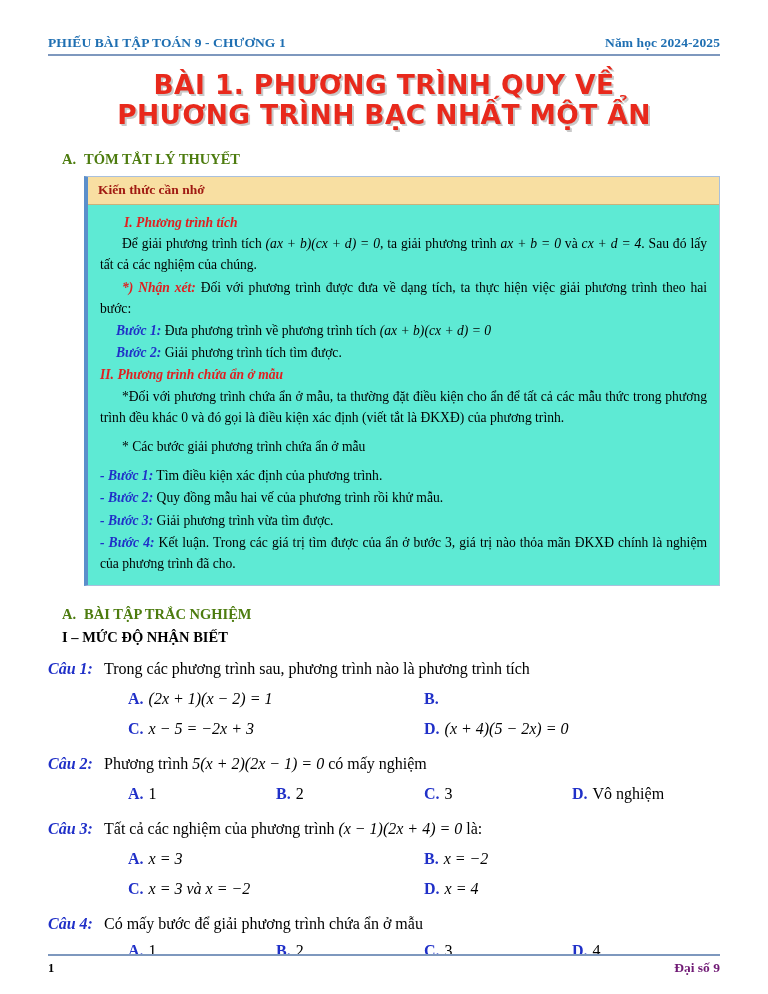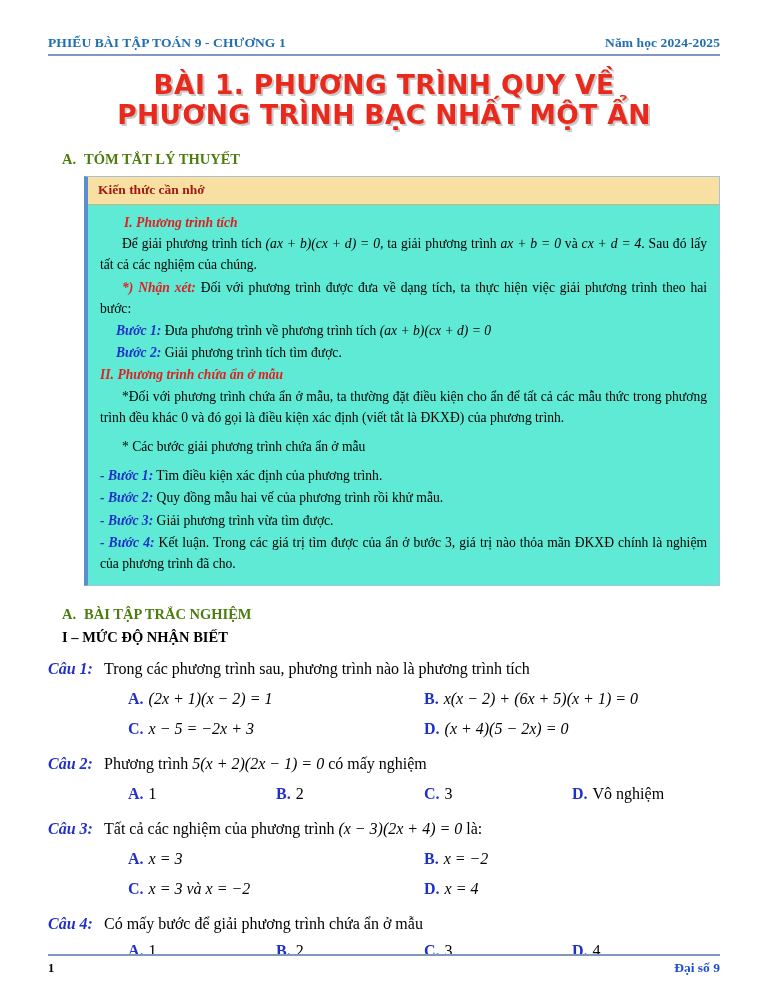--- a/index.html
+++ b/index.html
@@ -114,21 +114,21 @@
   
   .doc-footer {
     position: absolute; left: 48px; right: 48px; bottom: 18px;
   }
   .ftr-rule { border-top: 2.2px solid #7E98BE; height: 0; }
   .ftr-row {
     display: flex; justify-content: space-between; align-items: baseline;
     padding-top: 4px;
   }
   .ftr-page { font-weight: bold; font-size: 12.5px; color: #000; }
-  .ftr-right { font-weight: bold; font-size: 13.5px; color: #1d4ed8; }
+  .ftr-right { font-weight: bold; font-size: 13.5px; color: #701a75; }
 </style>
 </head>
 <body>
 
 <div class="page">
 
   <div class="doc-header">
     <div class="hdr-left">PHIẾU BÀI TẬP TOÁN 9 - CHƯƠNG 1</div>
     <div class="hdr-right">Năm học 2024-2025</div>
   </div>
@@ -184,21 +184,20 @@
       <span class="q-text">Trong các phương trình sau, phương trình nào là phương trình tích</span>
     </div>
     <div class="opts">
       <div class="opt-row cols2">
         <span class="opt">
             <span class="opt-ltr">A.</span>
             <span class="m">(2x + 1)(x − 2) = 1</span>
           </span>
         <span class="opt">
             <span class="opt-ltr">B.</span>
-            <span class="m">x(x − 2) + (6x + 5)(x + 1) = 0</span>
           </span>
       </div>
       <div class="opt-row cols2">
         <span class="opt">
             <span class="opt-ltr">C.</span>
             <span class="m">x − 5 = −2x + 3</span>
           </span>
         <span class="opt">
             <span class="opt-ltr">D.</span>
             <span class="m">(x + 4)(5 − 2x) = 0</span>
@@ -230,21 +229,21 @@
             <span class="opt-ltr">D.</span>
             <span>Vô nghiệm</span>
           </span>
       </div>
     </div>
   </div>
 
   <div class="q">
     <div class="q-line">
       <span class="q-label">Câu 3:</span>
-      <span class="q-text"><span>Tất cả các nghiệm của phương trình </span><span class="m">(x − 3)(2x + 4) = 0</span><span> là:</span></span>
+      <span class="q-text"><span>Tất cả các nghiệm của phương trình </span><span class="m">(x − 1)(2x + 4) = 0</span><span> là:</span></span>
     </div>
     <div class="opts">
       <div class="opt-row cols2">
         <span class="opt">
             <span class="opt-ltr">A.</span>
             <span class="m">x = 3</span>
           </span>
         <span class="opt">
             <span class="opt-ltr">B.</span>
             <span class="m">x = −2</span>

